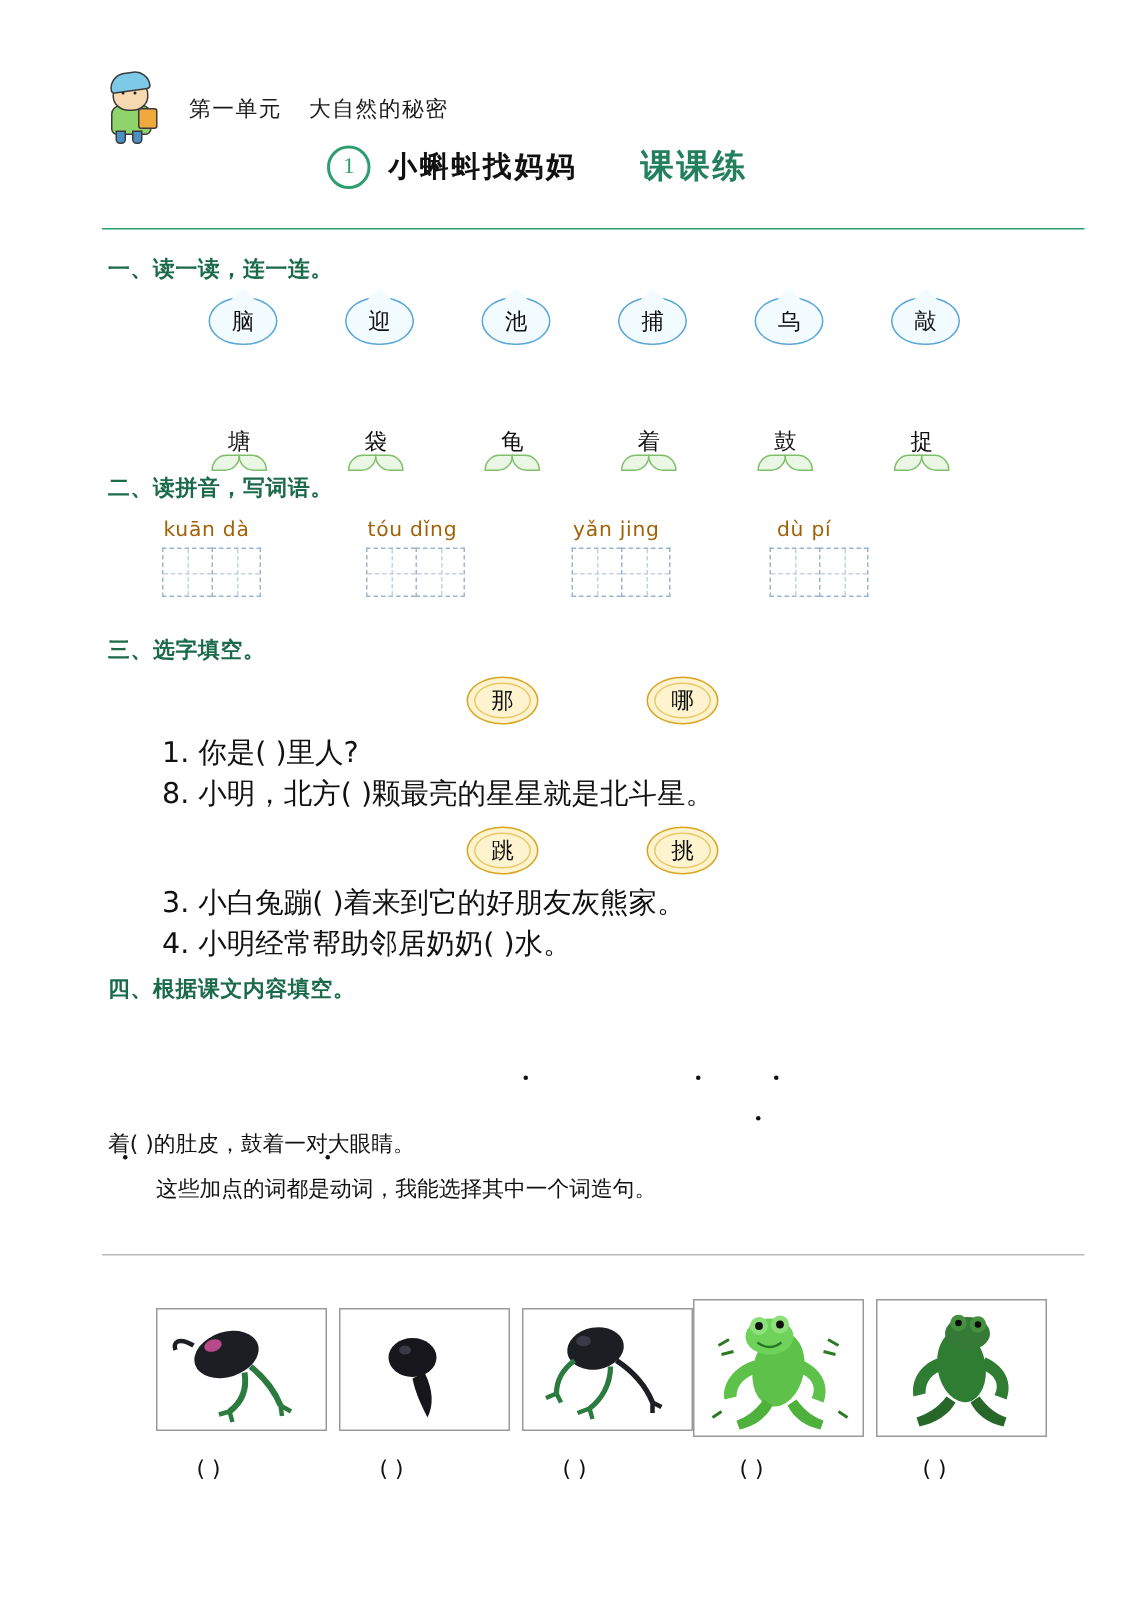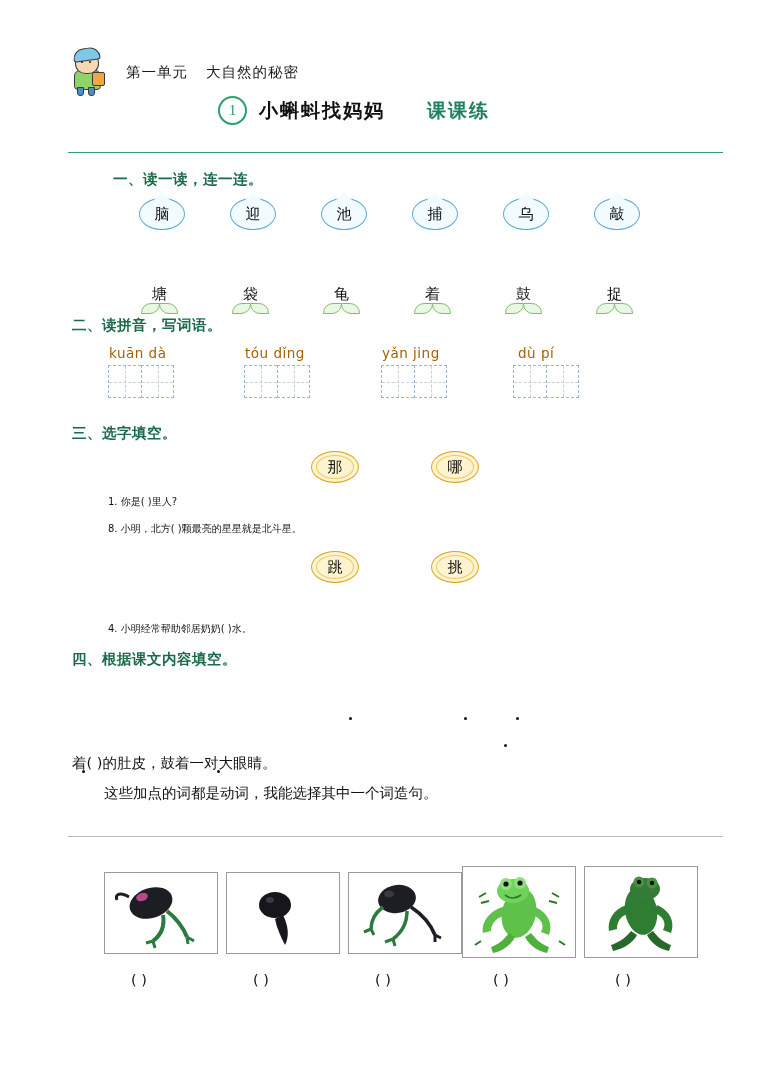--- a/index.html
+++ b/index.html
@@ -112,21 +112,21 @@
     flex: none;
   }
   .lesson-title {
     font-size: 19px;
     font-weight: bold;
     margin-left: 12px;
     letter-spacing: 2px;
     font-family: "DejaVu Sans", "Liberation Sans", sans-serif;
   }
   .lesson-kind {
-    font-size: 19px;
+    font-size: 22px;
     font-weight: bold;
     color: #22815c;
     margin-left: 42px;
     letter-spacing: 2px;
     font-family: Liberation Sans, sans-serif;
   }
   .hr-green {
     position: absolute;
     left: 56px; top: 152px;
     width: 655px; height: 0;
@@ -249,21 +249,21 @@
     position: absolute;
     left: 4px; top: 3px; right: 4px; bottom: 3px;
     border-radius: 50%;
     border: 1px solid #e9c96a;
   }
   .oval span { position: relative; z-index: 2; }
 
   
   .q {
     position: absolute;
-    font-size: 10px;
+    font-size: 19px;
     font-family: "DejaVu Sans", "Liberation Sans", sans-serif;
     color: #111;
     line-height: 26px;
     white-space: nowrap;
   }
   .para {
     position: absolute;
     font-size: 14.5px;
     font-family: "DejaVu Sans", "Liberation Sans", sans-serif;
     line-height: 28px;
@@ -320,21 +320,21 @@
       </div>
     </div>
     <div class="title-line">
       <div class="lesson-num">1</div>
       <div class="lesson-title">小蝌蚪找妈妈</div>
       <div class="lesson-kind">课课练</div>
     </div>
   </div>
   <div class="hr-green"></div>
 
-  <div class="sec-head" style="left:60px; top:170px;margin-left:41px;">一、读一读，连一连。</div>
+  <div class="sec-head" style="left:60px; top:170px;">一、读一读，连一连。</div>
 
   <div class="leaf" style="left:127px; top:198px;">脑</div>
   <div class="leaf" style="left:218px; top:198px;">迎</div>
   <div class="leaf" style="left:309px; top:198px;">池</div>
   <div class="leaf" style="left:400px; top:198px;">捕</div>
   <div class="leaf" style="left:491px; top:198px;">乌</div>
   <div class="leaf" style="left:582px; top:198px;">敲</div>
 
   <div class="plain-char" style="left:140px; top:285px;">塘</div>
   <div class="plain-char" style="left:231px; top:285px;">袋</div>
@@ -434,20 +434,21 @@
 
   <div class="oval" style="left:299px; top:551px;">
       <div class="inner"></div>
       <span>跳</span>
     </div>
   <div class="oval" style="left:419px; top:551px;">
       <div class="inner"></div>
       <span>挑</span>
     </div>
 
+  <div class="q" style="left:96px; top:589px;">3. 小白兔蹦(        )着来到它的好朋友灰熊家。</div>
   <div class="q" style="left:96px; top:616px;">4. 小明经常帮助邻居奶奶(        )水。</div>
 
   <div class="sec-head" style="left:60px; top:650px;">四、根据课文内容填空。</div>
 
   <div class="para" style="left:60px; top:749px; width:650px;">着(             )的肚皮，鼓着一对大眼睛。</div>
   <div class="para" style="left:92px; top:779px; width:620px;">这些加点的词都是动词，我能选择其中一个词造句。</div>
 
   <div class="dot" style="left:337px; top:717px;"></div>
   <div class="dot" style="left:452px; top:717px;"></div>
   <div class="dot" style="left:504px; top:717px;"></div>

